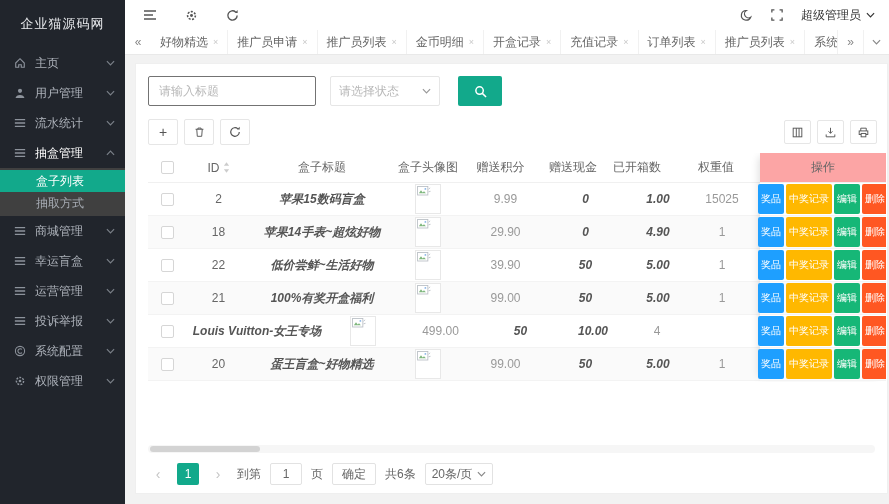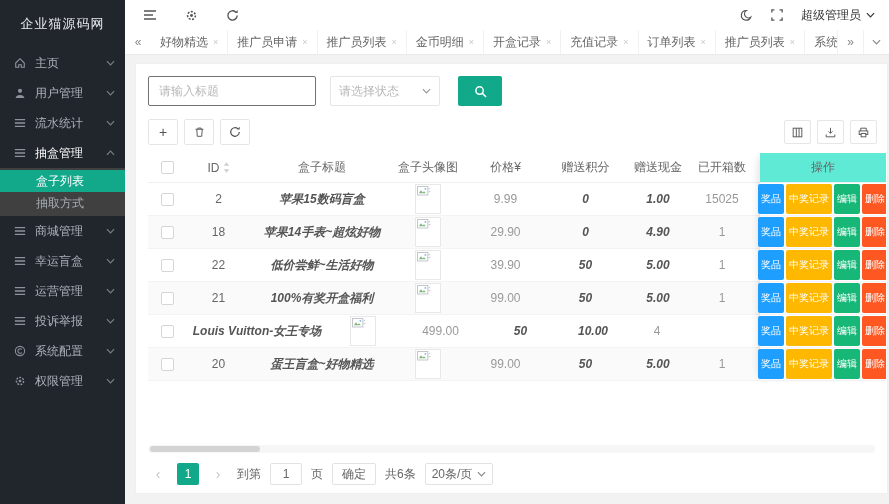--- a/index.html
+++ b/index.html
@@ -60,21 +60,21 @@
   .c-check{width:38px} .c-id{width:65px} .c-title{width:142px} .c-img{width:70px}
   .c-price{width:85px} .c-points{width:75px} .c-cash{width:70px} .c-opened{width:58px} .c-weight{width:100px}
   .cell.title { font-style:italic; font-weight:bold; color:#555; }
   .cell.num-it { font-style:italic; font-weight:bold; color:#555; }
   .cell.dim { color:#999; }
   .checkbox { width:13px; height:13px; border:1px solid #d6d6d6; border-radius:2px; background:#fff; display:inline-block; cursor:pointer; }
   .imgbox { width:26px; height:30px; border:1px solid #e8e8e8; background:#fff; display:flex; align-items:flex-start; padding:1px; }
   .sort { display:flex; flex-direction:column; line-height:0; }
 
   .pinned { position:absolute; top:0; right:0; width:126px; box-shadow:-5px 0 8px -4px rgba(0,0,0,.14); background:#fff; }
-  .p-head { height:30px; display:flex; align-items:center; justify-content:center; border-bottom:1px solid #f0f0f0; color:#666; background:#5eead4; }
+  .p-head { height:30px; display:flex; align-items:center; justify-content:center; border-bottom:1px solid #f0f0f0; color:#666; background:#fca5a5; }
   .p-row { height:33px; display:flex; align-items:center; justify-content:center; gap:2px; border-bottom:1px solid #f3f3f3; background:#fff; }
   .p-row:nth-child(even) { background:#fafafa; }
   .act { font-size:10px; color:#fff; border:none; border-radius:2px; padding:8px 3px; cursor:pointer; white-space:nowrap; font-family:inherit; }
   .act.blue{background:#1E9FFF} .act.yellow{background:#FFB800} .act.green{background:#16b777} .act.red{background:#FF5722}
 
   .spacer { flex:1; }
   .hscroll { height:8px; background:#f6f6f6; border-radius:4px; margin:0 12px 8px 0; position:relative; cursor:pointer; }
   .hthumb { position:absolute; left:2px; top:1px; width:110px; height:6px; background:#d3d3d3; border-radius:3px; }
 
   .pagination { display:flex; align-items:center; gap:9px; height:26px; color:#666; }
@@ -394,21 +394,20 @@
               <span>ID</span>
               <span class="sort">
                 <svg width="7" height="11" viewBox="0 0 8 12">
                     <path d="M4 0l3 4H1z" fill="#ccc"></path>
                     <path d="M4 12 1 8h6z" fill="#ccc"></path>
                   </svg>
               </span>
             </div>
             <div class="cell c-title">盒子标题</div>
             <div class="cell c-img">盒子头像图</div>
-            <div class="cell c-price">价格¥</div>
             <div class="cell c-points">赠送积分</div>
             <div class="cell c-cash">赠送现金</div>
             <div class="cell c-opened">已开箱数</div>
             <div class="cell c-weight">权重值</div>
           </div>
           <div class="tbody">
               <div class="trow">
                 <div class="cell c-check">
                   <span class="checkbox"></span>
                 </div>

